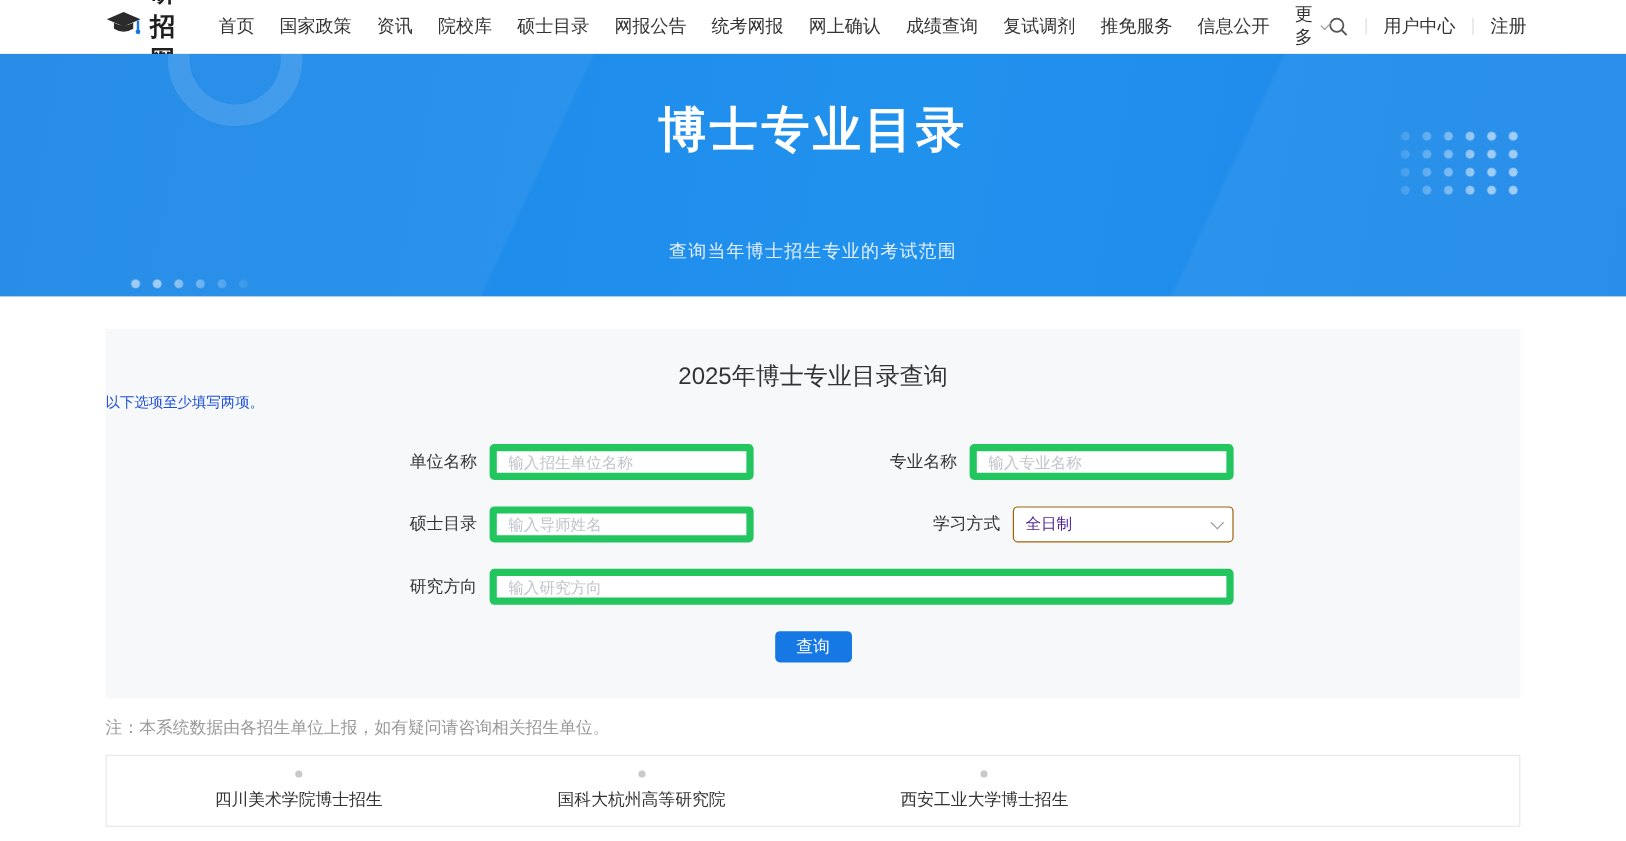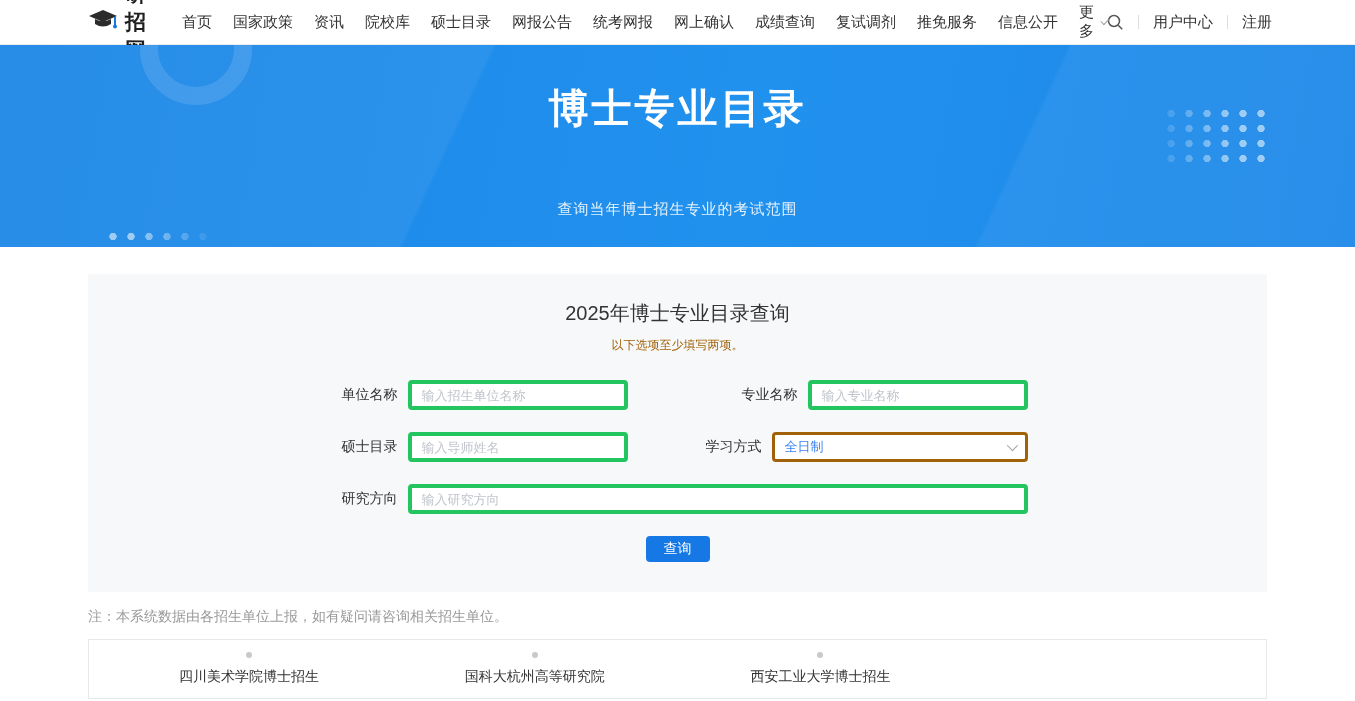--- a/index.html
+++ b/index.html
@@ -38,31 +38,31 @@
   .dots-left { left:100px; top:181px; width:108px; height:60px;
     -webkit-mask-image:linear-gradient(to right,#000 30%,rgba(0,0,0,0.12));
     mask-image:linear-gradient(to right,#000 30%,rgba(0,0,0,0.12)); }
   .dots-right { left:1158px; top:58px; width:108px; height:60px;
     -webkit-mask-image:linear-gradient(to left,#000 30%,rgba(0,0,0,0.12));
     mask-image:linear-gradient(to left,#000 30%,rgba(0,0,0,0.12)); }
 
   
   .query-panel { margin:27px 88px 0; background:#f7f8fa; padding:26px 0 30px; }
   .panel-title { text-align:center; font-size:20px; color:#333; font-weight:normal; }
-  .panel-hint { text-align:center; font-size:12px; color:#a16207; margin-top:10px; }
+  .panel-hint { text-align:left; font-size:12px; color:#1d4ed8; }
   .form-wrap { width:700px; margin:26px auto 0; }
   .form-row { display:flex; justify-content:space-between; margin-bottom:22px; }
   .form-item { display:flex; align-items:center; }
   .form-label { width:70px; text-align:right; font-size:14px; color:#333; margin-right:10px; white-space:nowrap; }
-  .form-input { width:220px; height:30px; border:4px solid #22c55e; border-radius:4px;
+  .form-input { width:220px; height:30px; border:6px solid #22c55e; border-radius:4px;
     background:#fff; padding:0 10px; font-size:13px; color:#333; outline:none; }
   .form-input::placeholder { color:#c0c4cc; }
   .form-input.wide { width:620px; }
-  .select-box { width:256px; height:30px; border:3px solid #a16207; border-radius:4px;
-    background:#fff; padding:0 10px; font-size:13px; color:#3b82f6;
+  .select-box { width:184px; height:30px; border:1px solid #a16207; border-radius:4px;
+    background:#fff; padding:0 10px; font-size:13px; color:#4c1d95;
     display:flex; align-items:center; justify-content:space-between; cursor:pointer; }
   .btn-row { text-align:center; margin-top:6px; }
   .search-submit { display:inline-block; min-width:64px; padding:4px 18px; background:#1678e5;
     color:#fff; font-size:14px; border:none; border-radius:4px; cursor:pointer; }
 
   
   .note { margin:16px 88px 0; font-size:14px; color:#999; }
   .links-box { margin:13px 88px 0; border:1px solid #e8e8e8; height:60px;
     display:grid; grid-template-columns:repeat(4,1fr); align-items:center; padding:0 17px; }
   .link-item { display:flex; align-items:center; gap:10px; cursor:pointer;flex-direction:column; }

